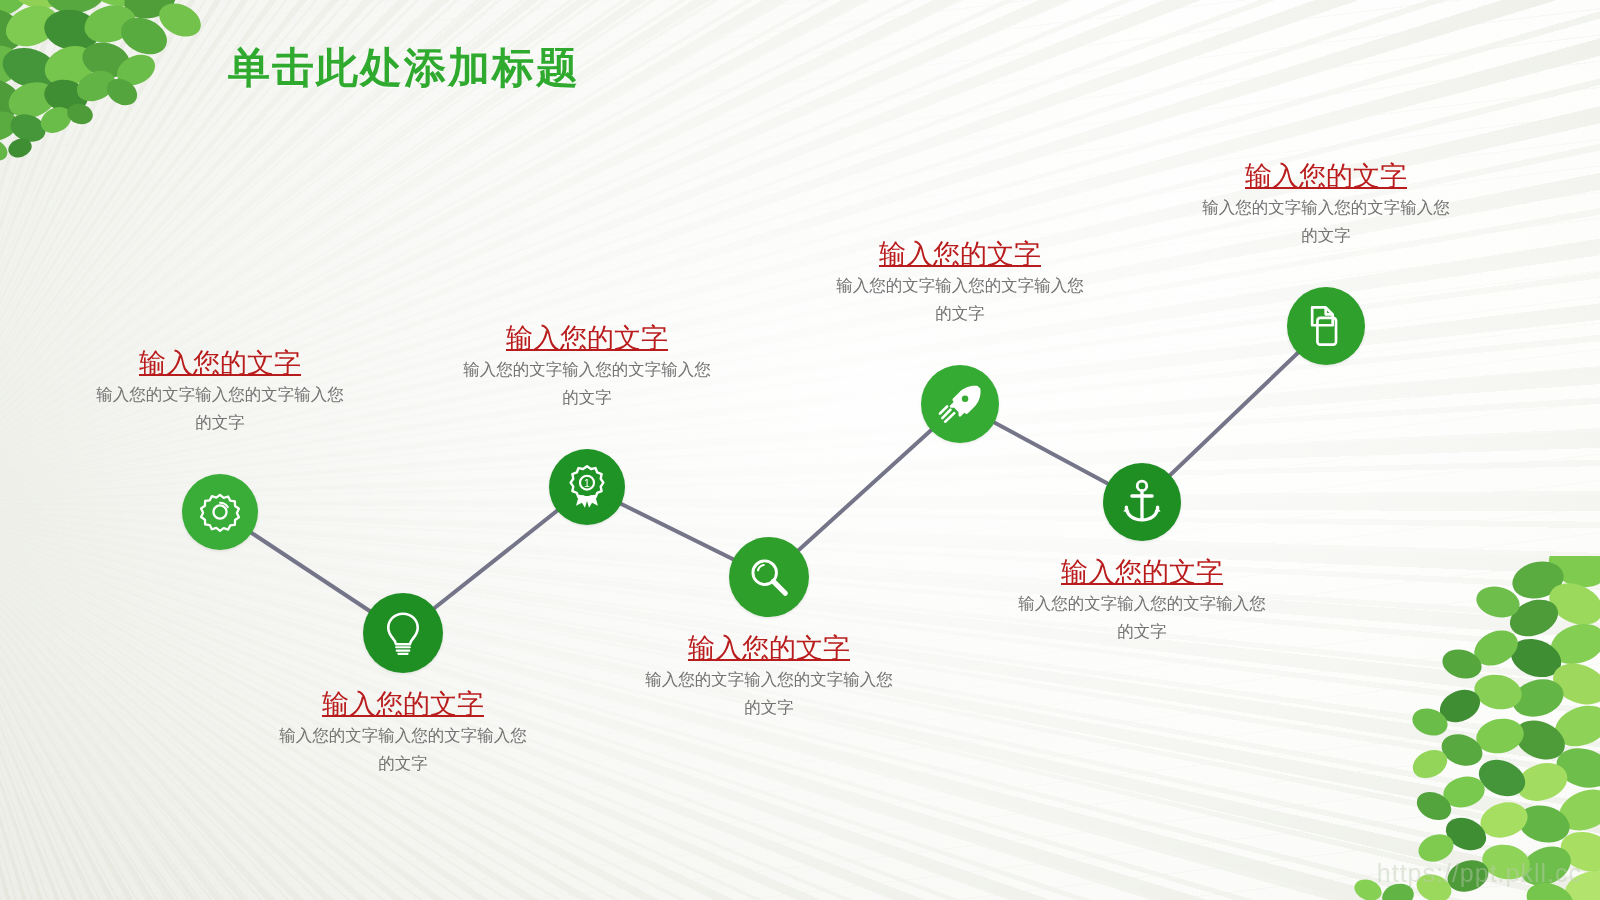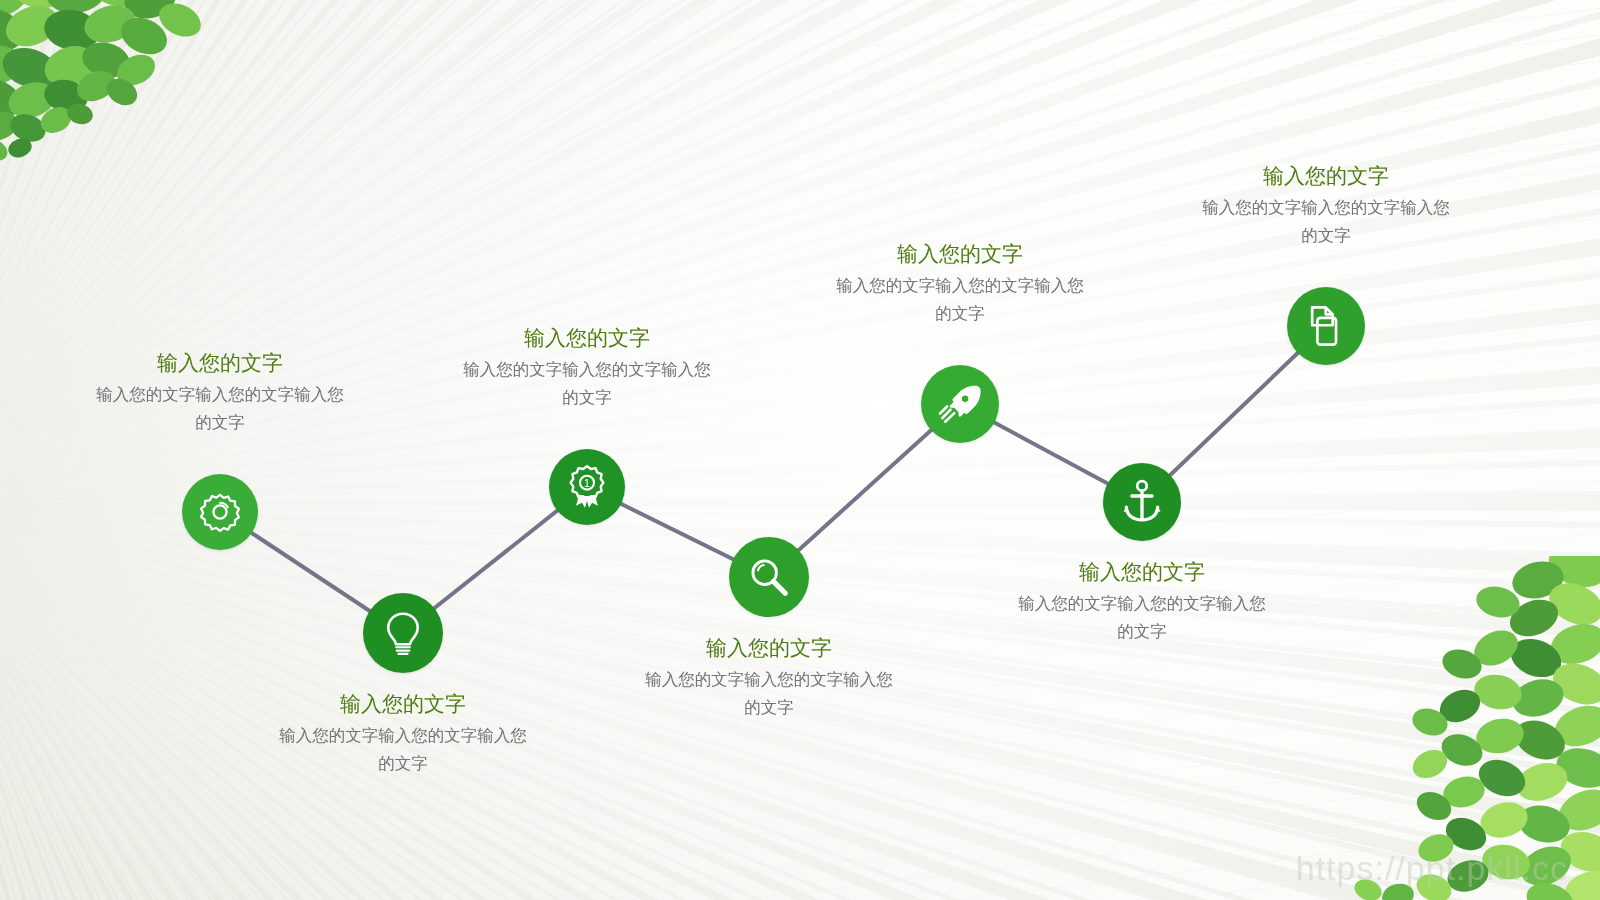--- a/index.html
+++ b/index.html
@@ -82,61 +82,63 @@
   }
   .node svg { display: block; }
 
   
   .textblock {
     position: absolute;
     text-align: center;
     color: #8e8e8e;
   }
   .tb-head {
-    font-size: 21px;
-    color: #4d7c0f;
+    font-size: 27px;
+    color: #b91c1c;
     line-height: 30px;
     margin-bottom: 2px;
     white-space: nowrap;
+    text-decoration: underline;
   }
   .tb-body {
     font-size: 16.5px;
     color: #737373;
     line-height: 28px;
   }
 
   
   .leaves { position: absolute; pointer-events: none; }
   #leaves-tl { left: -20px; top: -26px; }
   #leaves-br { right: -8px; bottom: -10px; }
 
   .watermark {
     position: absolute;
-    right: 32px;
+    right: 18px;
     bottom: 12px;
-    font-size: 34px;
+    font-size: 25px;
     color: rgba(190,205,180,0.45);
     letter-spacing: 1px;
     white-space: nowrap;
     pointer-events: none;
   }
 </style>
 </head>
 <body>
 
 <div id="slide">
 
   <div class="bg-texture"></div>
   <div class="bg-texture2"></div>
   <div class="bg-vignette"></div>
 
   <svg class="connectors" viewBox="0 0 1600 900">
     <polyline points="220,512 403,633 587,487 769,577 960,404 1142,502 1326,326" fill="none" stroke="#757589" stroke-width="4" stroke-linejoin="round" stroke-linecap="round"></polyline>
   </svg>
 
+  <div class="title" style="color: rgb(47, 170, 47);">单击此处添加标题</div>
 
   <div class="leaves" id="leaves-tl">
     <svg width="230" height="190" viewBox="0 0 230 190">
       <g>
         <ellipse cx="20" cy="20" rx="30" ry="22" fill="#6cc04a" transform="rotate(-18 20 20)"></ellipse>
         <ellipse cx="58" cy="14" rx="28" ry="20" fill="#8fd055" transform="rotate(12 58 14)"></ellipse>
         <ellipse cx="96" cy="18" rx="30" ry="21" fill="#57a83f" transform="rotate(-8 96 18)"></ellipse>
         <ellipse cx="134" cy="12" rx="28" ry="19" fill="#79c84e" transform="rotate(20 134 12)"></ellipse>
         <ellipse cx="170" cy="26" rx="26" ry="18" fill="#4f9e3a" transform="rotate(-14 170 26)"></ellipse>
         <ellipse cx="200" cy="46" rx="22" ry="15" fill="#72c24c" transform="rotate(26 200 46)"></ellipse>

